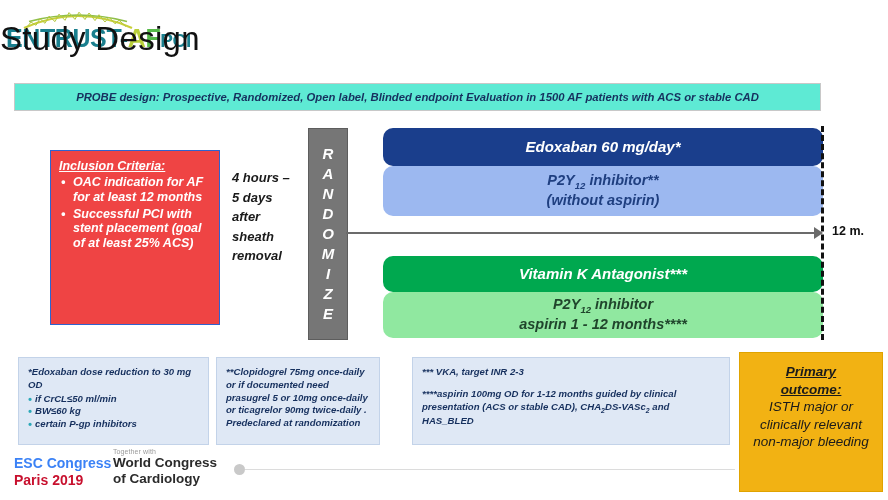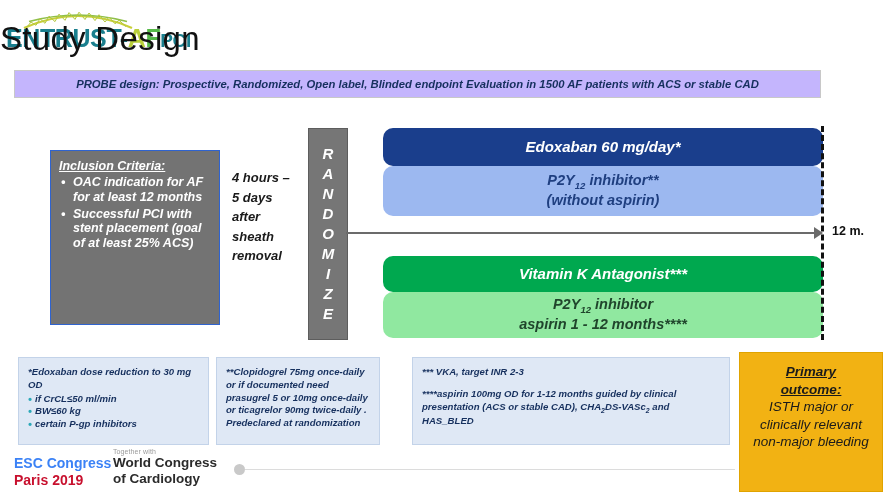--- a/index.html
+++ b/index.html
@@ -15,29 +15,29 @@
   .lt-a{color:#1a7f8e;}
   .lt-b{color:#b9cf3a;}
   .lt-c{color:#56b948;}
   .lt-sm{font-size:19px;}
 
   
   .title{position:absolute;left:0;top:20px;width:800px;
          font-size:33px;font-weight:400;color:#111;letter-spacing:.3px;}
 
   
-  .probe{position:absolute;left:14px;top:70px;width:805px;height:26px;
-         background:#c4b5fd;border:1px solid #c8c8c8;
+  .probe{position:absolute;left:14px;top:83px;width:805px;height:26px;
+         background:#5eead4;border:1px solid #c8c8c8;
          display:flex;align-items:center;justify-content:center;}
   .probe span{font-size:11.3px;font-weight:700;font-style:italic;color:#16305e;
               white-space:nowrap;}
 
   
   .incl{position:absolute;left:50px;top:150px;width:170px;height:175px;
-        background:#737373;border:1px solid #2f63cf;padding:8px 6px 0 8px;
+        background:#ef4444;border:1px solid #2f63cf;padding:8px 6px 0 8px;
         box-sizing:border-box;color:#fff;}
   .incl-h{font-size:12.5px;font-weight:700;font-style:italic;
           text-decoration:underline;margin-bottom:2px;}
   .incl ul{margin:0;padding:0 0 0 14px;list-style:none;}
   .incl li{font-size:12.5px;font-weight:700;font-style:italic;line-height:1.18;
            margin-top:2px;position:relative;}
   .incl li:before{content:"\2022";position:absolute;left:-12px;top:0;}
 
   
   .timing{position:absolute;left:232px;top:168px;width:82px;

